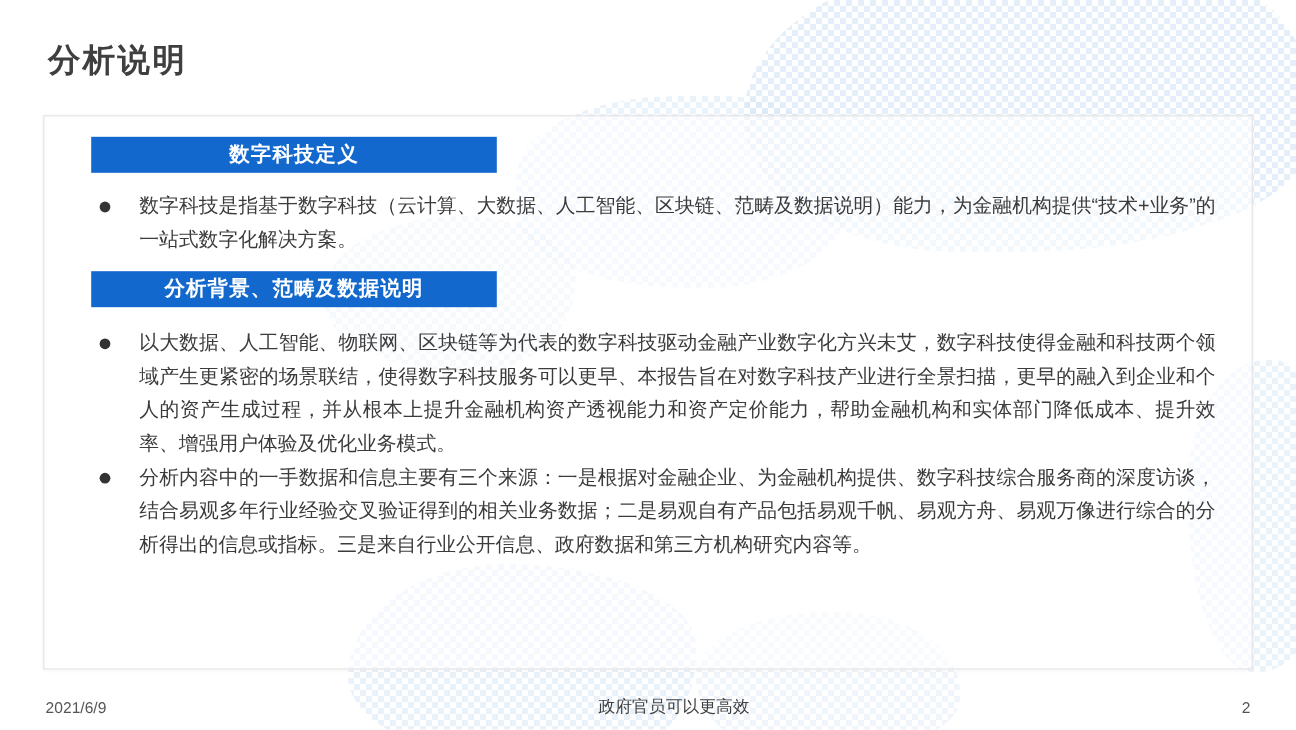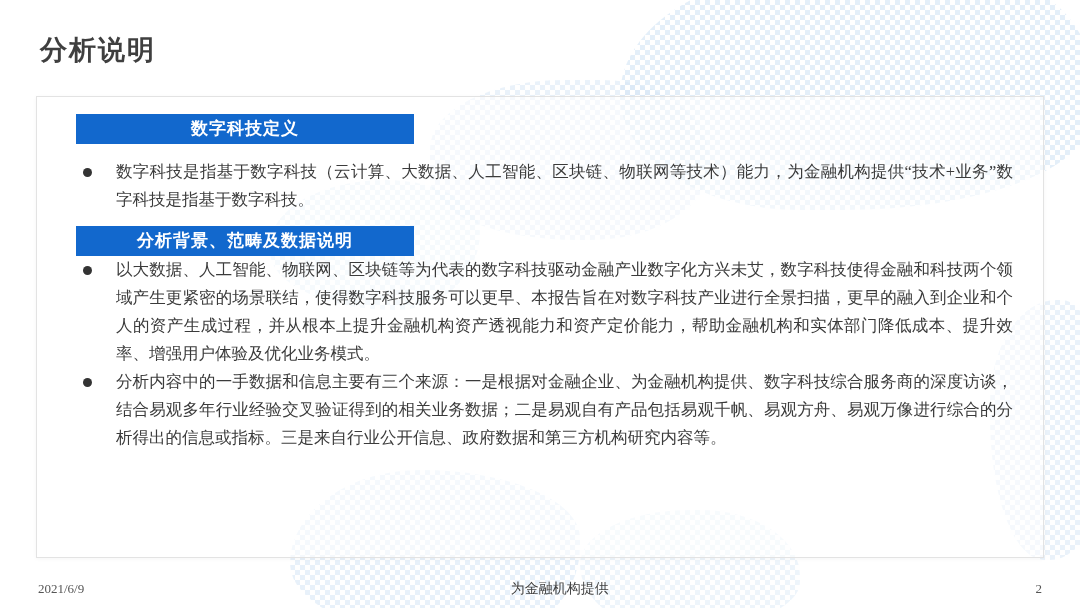--- a/index.html
+++ b/index.html
@@ -1,15 +1,15 @@
 <!DOCTYPE html>
 <html><head>
 <meta charset="utf-8">
 <style>
-  * { margin: 0; padding: 0; box-sizing: border-box; font-family: Liberation Serif, serif; }
+  * { margin: 0; padding: 0; box-sizing: border-box; }
   html, body { width: 1080px; height: 608px; overflow: hidden; }
   body {
     font-family: "Liberation Sans", "DejaVu Sans", sans-serif;
     background: #ffffff;
     position: relative;
   }
   .slide { position: absolute; inset: 0; background: #ffffff; }
 
   
   .map-bg { position: absolute; inset: 0; z-index: 0; pointer-events: none; }
@@ -38,21 +38,21 @@
     box-shadow: 0 1px 4px rgba(0,0,0,.04);
   }
 
   .badge {
     width: 338px; height: 30px; line-height: 30px;
     margin-left: 39px; text-align: center;
     background: #1268cd; color: #ffffff;
     font-size: 17px; font-weight: bold; letter-spacing: 1px;
   }
   .badge.first  { margin-top: 17px; margin-bottom: 14px; }
-  .badge.second { margin-top: 12px; margin-bottom: 0; }
+  .badge.second { margin-top: 12px; margin-bottom: 16px; }
 
   .bullet-row {
     display: flex; align-items: flex-start;
     padding: 0 30px 0 46px;
   }
   .dot {
     flex: 0 0 9px; width: 9px; height: 9px; border-radius: 50%;
     background: #333; margin-top: 10px; margin-right: 24px;
   }
   .bullet-text {
@@ -84,37 +84,37 @@
   </div>
 
   <h1 class="title">分析说明</h1>
 
   <div class="card">
 
     <div class="badge first">数字科技定义</div>
 
     <div class="bullet-row">
       <span class="dot"></span>
-      <p class="bullet-text">数字科技是指基于数字科技（云计算、大数据、人工智能、区块链、物联网等技术）能力，为金融机构提供“技术+业务”数字科技是指基于数字科技。</p>
+      <p class="bullet-text">数字科技是指基于数字科技（云计算、大数据、人工智能、区块链、范畴及数据说明）能力，为金融机构提供“技术+业务”的一站式数字化解决方案。</p>
     </div>
 
     <div class="badge second">分析背景、范畴及数据说明</div>
 
     <div class="bullet-row">
       <span class="dot"></span>
       <p class="bullet-text">以大数据、人工智能、物联网、区块链等为代表的数字科技驱动金融产业数字化方兴未艾，数字科技使得金融和科技两个领域产生更紧密的场景联结，使得数字科技服务可以更早、本报告旨在对数字科技产业进行全景扫描，更早的融入到企业和个人的资产生成过程，并从根本上提升金融机构资产透视能力和资产定价能力，帮助金融机构和实体部门降低成本、提升效率、增强用户体验及优化业务模式。</p>
     </div>
 
 
     <div class="bullet-row">
       <span class="dot"></span>
       <p class="bullet-text">分析内容中的一手数据和信息主要有三个来源：一是根据对金融企业、为金融机构提供、数字科技综合服务商的深度访谈，结合易观多年行业经验交叉验证得到的相关业务数据；二是易观自有产品包括易观千帆、易观方舟、易观万像进行综合的分析得出的信息或指标。三是来自行业公开信息、政府数据和第三方机构研究内容等。</p>
     </div>
 
   </div>
 
   <div class="footer">
     <span class="footer-date">2021/6/9</span>
-    <span class="footer-center">为金融机构提供</span>
+    <span class="footer-center">政府官员可以更高效</span>
     <span class="footer-page">2</span>
   </div>
 
 </div>
 
 </body></html>

